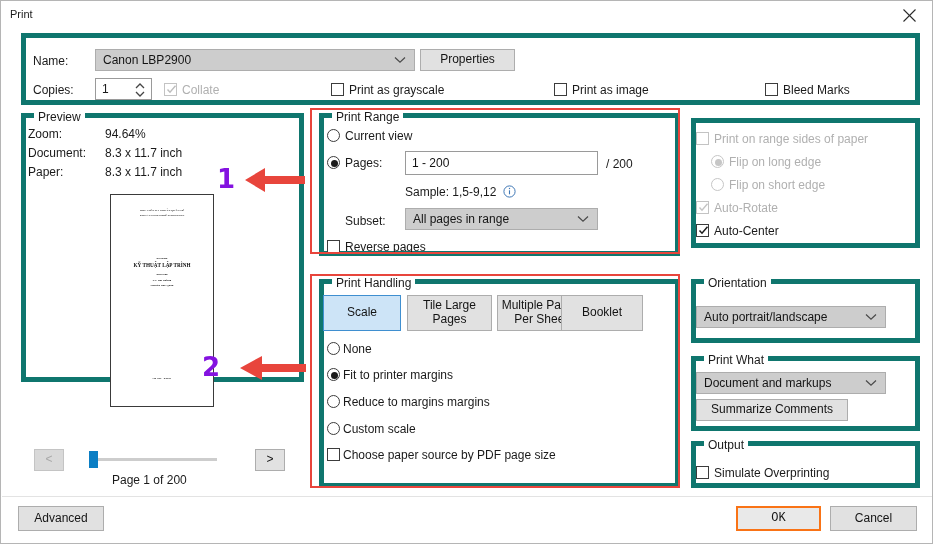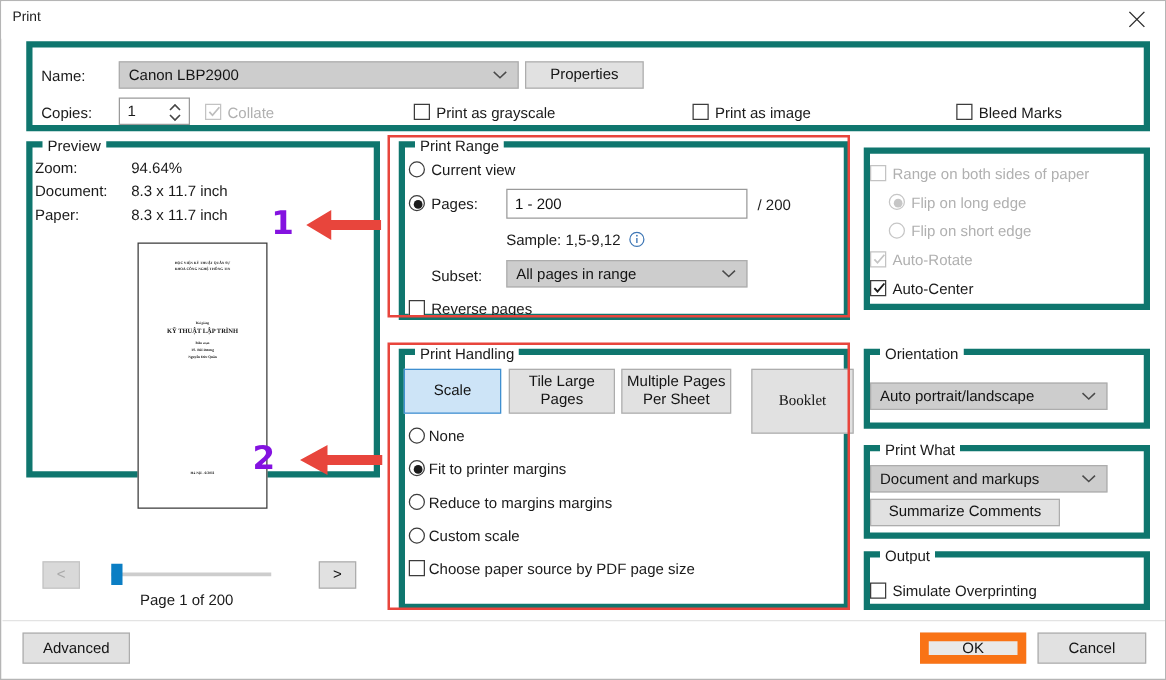--- a/index.html
+++ b/index.html
@@ -29,21 +29,21 @@
 
   
   .lbl{position:absolute;font-size:12px;color:#1a1a1a;white-space:nowrap;}
   .lbl.dim{color:#b0b0b0;}
 
   .combo{position:absolute;box-sizing:border-box;background:#cdcdcd;border:1px solid #adadad;display:flex;align-items:center;padding-left:7px;font-size:12px;color:#141414;cursor:pointer;}
   .combo .chev{position:absolute;right:8px;top:50%;transform:translateY(-50%);}
 
   .btn{position:absolute;box-sizing:border-box;background:#e1e1e1;border:1px solid #adadad;display:flex;align-items:center;justify-content:center;font-size:12px;color:#141414;cursor:pointer;text-align:center;line-height:1.15;}
   .btn.dim{color:#a9a9a9;background:#d9d9d9;border-color:#c4c4c4;}
-  .btn.focus{background:#e9e9e9;border:7px solid #f97316;}
+  .btn.focus{background:#e9e9e9;border:2px solid #f97316;font-family:Liberation Mono, monospace;}
   .btn.sel{background:#cde4f7;border:1.5px solid #3f8fd0;}
 
   .textbox{position:absolute;box-sizing:border-box;background:#fff;border:1px solid #9a9a9a;display:flex;align-items:center;padding-left:6px;font-size:12px;color:#111;}
 
   .spin{position:absolute;box-sizing:border-box;background:#fff;border:1px solid #9a9a9a;}
   .spin .val{position:absolute;left:6px;top:3px;font-size:12px;}
   .spin .arrows{position:absolute;right:5px;top:2px;width:12px;height:17px;}
 
   
   .cb{position:absolute;width:13px;height:13px;box-sizing:border-box;border:1px solid #3c3c3c;background:#fff;cursor:pointer;}
@@ -196,21 +196,21 @@
 
   <div class="btn sel" style="left:322px;top:294px;width:78px;height:36px;">Scale</div>
   <div class="btn" style="left:406px;top:294px;width:85px;height:36px;flex-direction:column;">
     <span>Tile Large</span>
     <span>Pages</span>
   </div>
   <div class="btn" style="left:496px;top:294px;width:88px;height:36px;flex-direction:column;">
     <span>Multiple Pages</span>
     <span>Per Sheet</span>
   </div>
-  <div class="btn" style="left:600px;top:294px;width:82px;height:52px;font-family:Liberation Serif, serif;">Booklet</div>
+  <div class="btn" style="left:560px;top:294px;width:82px;height:36px;">Booklet</div>
 
   <div class="rb" style="left:326px;top:341px;"></div>
   <div class="lbl" style="left:342px;top:341px;">None</div>
 
   <div class="rb" style="left:326px;top:367px;">
       <span class="dot"></span>
     </div>
   <div class="lbl" style="left:342px;top:367px;">Fit to printer margins</div>
 
   <div class="rb" style="left:326px;top:394px;"></div>
@@ -218,21 +218,21 @@
 
   <div class="rb" style="left:326px;top:421px;"></div>
   <div class="lbl" style="left:342px;top:421px;">Custom scale</div>
 
   <div class="cb" style="left:326px;top:447px;"></div>
   <div class="lbl" style="left:342px;top:447px;">Choose paper source by PDF page size</div>
 
   <div class="group" style="left:690px;top:117px;width:229px;height:130px;"></div>
 
   <div class="cb dim" style="left:695px;top:131px;"></div>
-  <div class="lbl dim" style="left:713px;top:131px;">Range on both sides of paper</div>
+  <div class="lbl dim" style="left:713px;top:131px;">Print on range sides of paper</div>
 
   <div class="rb dim" style="left:710px;top:154px;">
       <span class="dot"></span>
     </div>
   <div class="lbl dim" style="left:728px;top:154px;">Flip on long edge</div>
 
   <div class="rb dim" style="left:710px;top:177px;"></div>
   <div class="lbl dim" style="left:728px;top:177px;">Flip on short edge</div>
 
   <div class="cb dim" style="left:695px;top:200px;">

